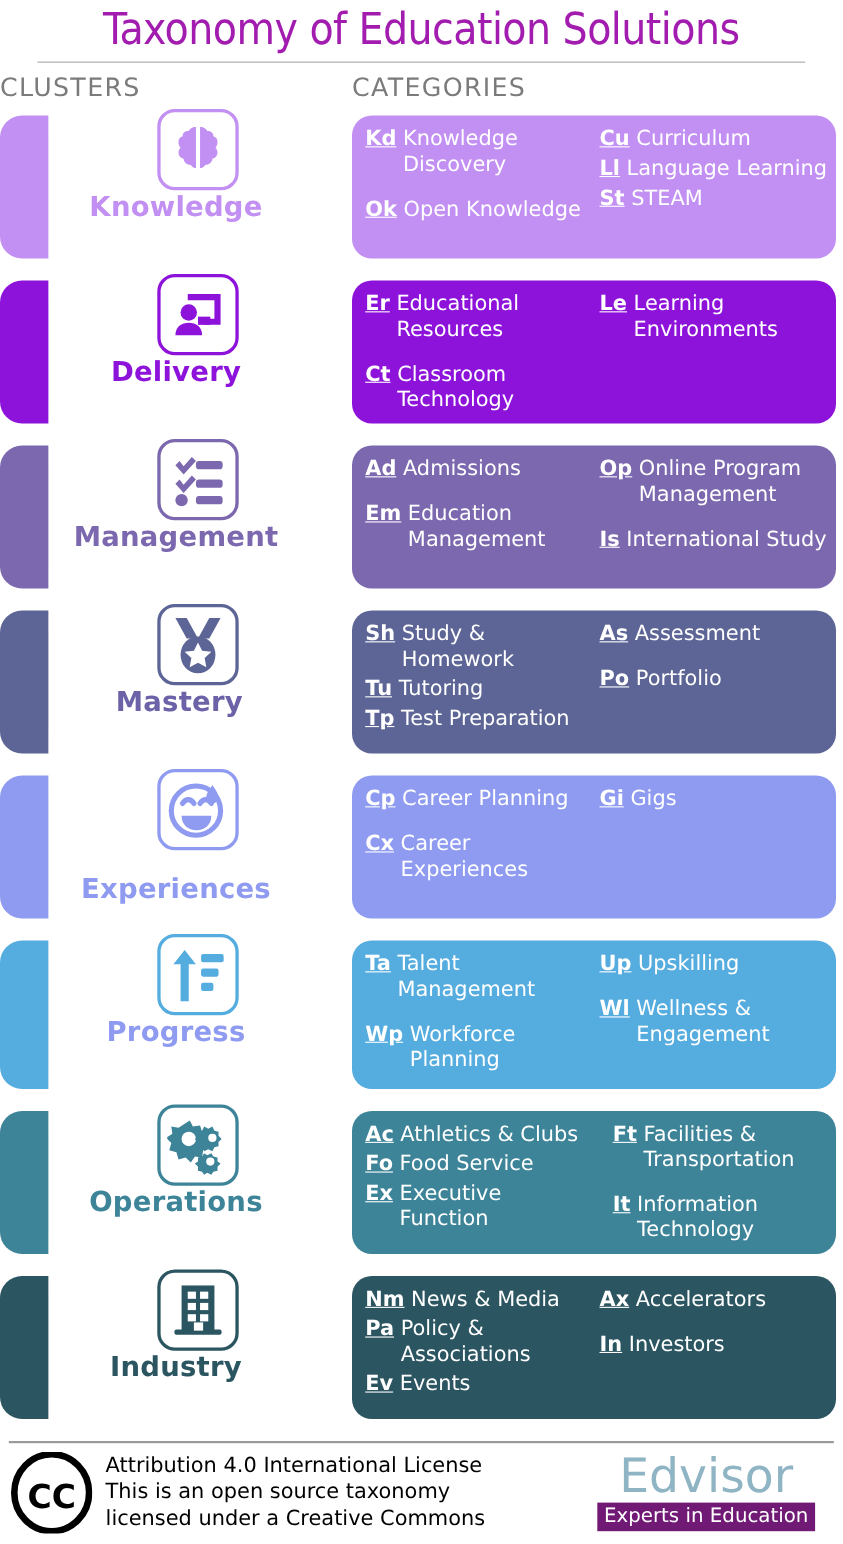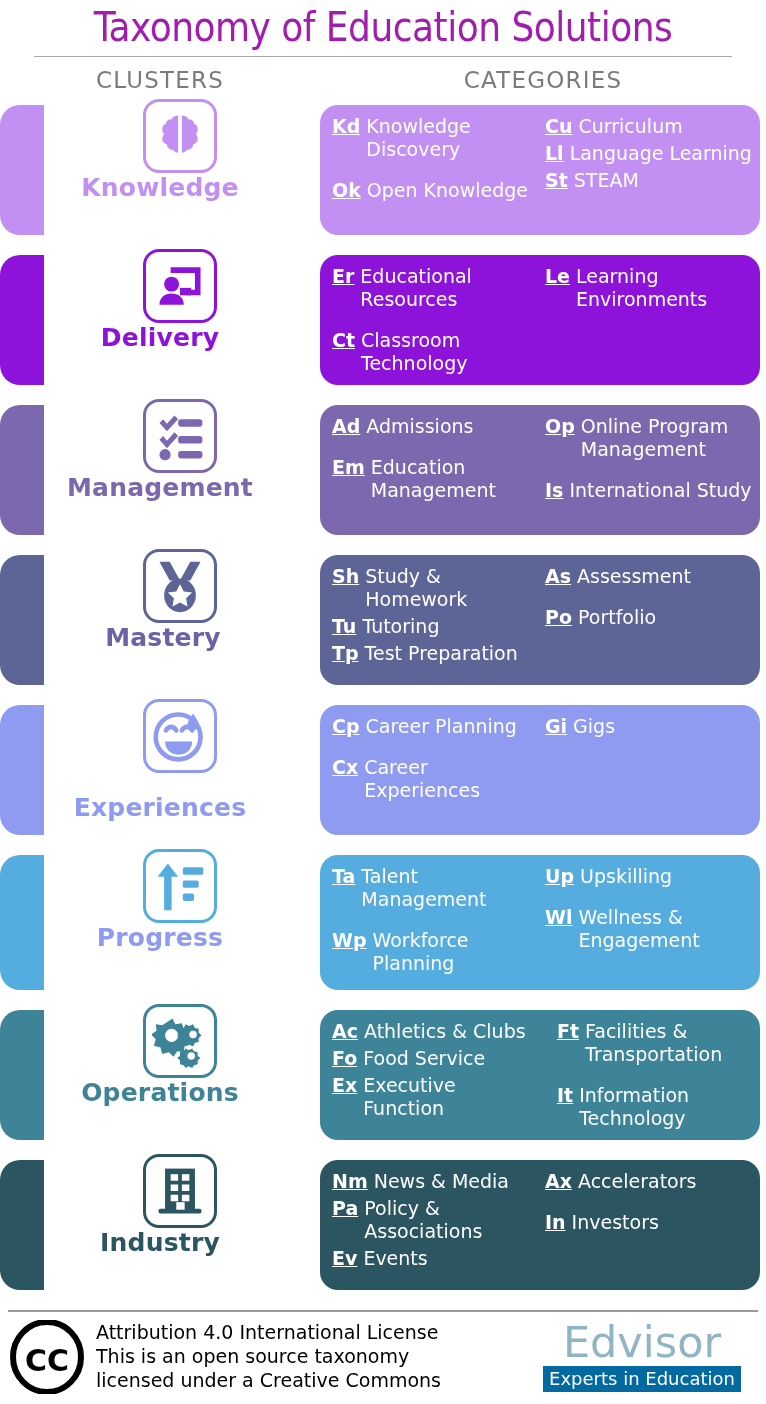--- a/index.html
+++ b/index.html
@@ -29,21 +29,21 @@
   }
   .col-heads {
     display: flex;
     padding-top: 9px;
     height: 42px;
   }
   .col-head {
     color: #7b7b7b;
     font-size: 23px;
     letter-spacing: 1.2px;
-    text-align: center;
+    text-align: left;
     line-height: 28px;
   }
   .col-head.clusters { width: 320px; }
   .col-head.categories { flex: 1; }
 
   
   .row {
     position: relative;
     display: flex;
     align-items: stretch;
@@ -129,21 +129,21 @@
   }
   .brand { width: 228px; flex: none; text-align: center; }
   .brand-name {
     font-size: 43px;
     color: #8fb5c4;
     line-height: 44px;
     letter-spacing: 0px;
     font-weight: 400;
   }
   .brand-tag {
-    background: #0369a1; color: #fff;
+    background: #701a75; color: #fff;
     font-size: 18px; line-height: 24px;
     padding: 1px 6px;
     display: inline-block;
     margin-top: 2px;
   }
 </style>
 </head>
 <body>
 
 <div id="page">

